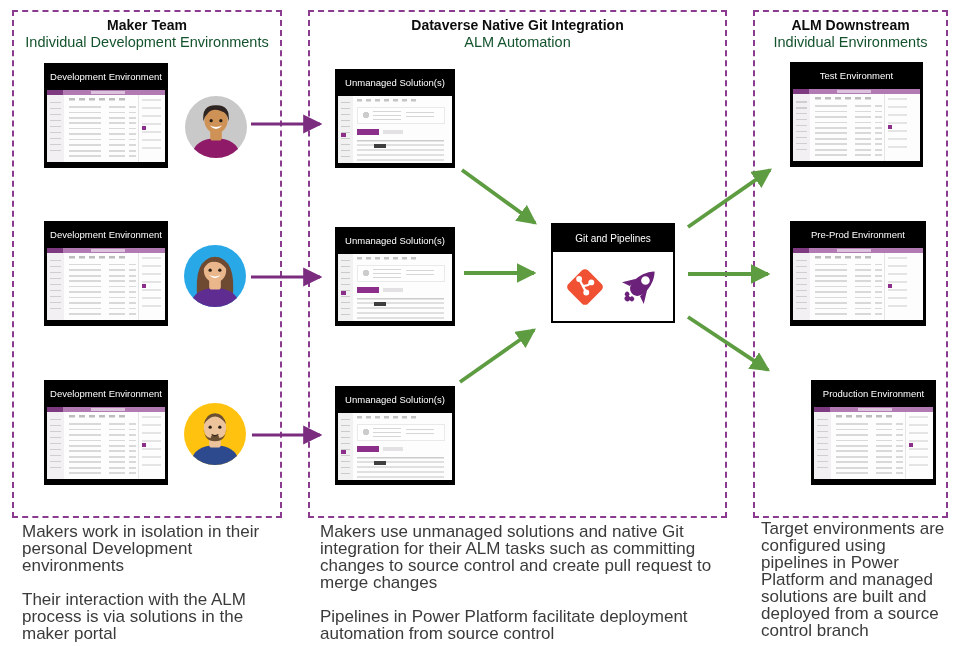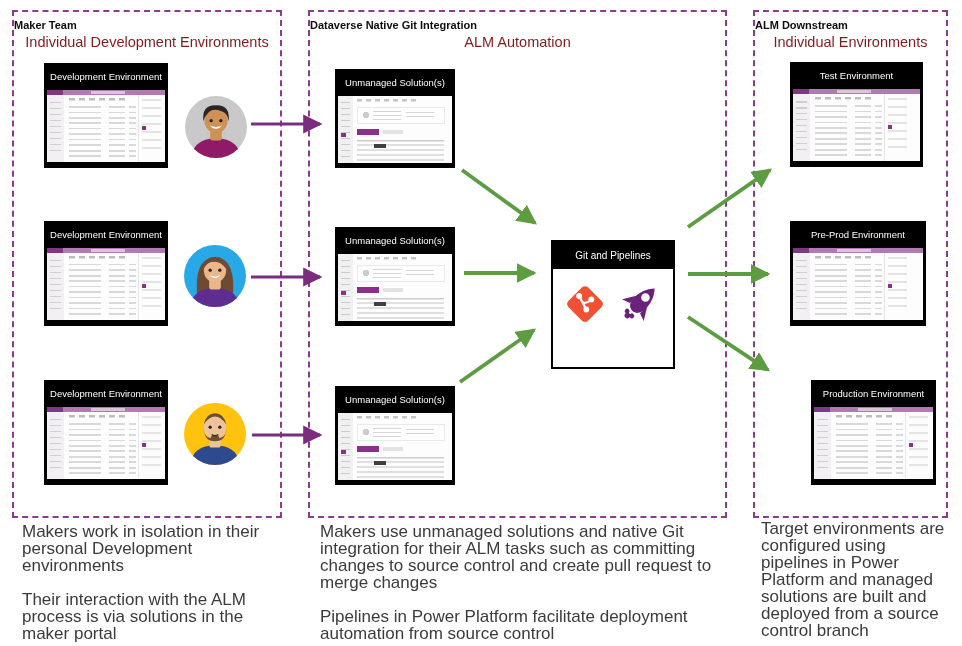--- a/index.html
+++ b/index.html
@@ -14,22 +14,22 @@
   html,body{background:#fff;}
   .canvas{
     position:relative;width:962px;height:646px;background:#fff;overflow:hidden;
     font-family:"Liberation Sans","DejaVu Sans",sans-serif;color:#1a1a1a;
   }
   
   .panel{position:absolute;border:2px dashed var(--dashed-border);background:transparent;}
   .panel-left{left:12px;top:10px;width:270px;height:508px;}
   .panel-mid{left:308px;top:10px;width:419px;height:508px;}
   .panel-right{left:753px;top:10px;width:195px;height:508px;}
-  .panel-title{font-size:11px;font-weight:700;color:#0d0d0d;text-align:left;margin-top:4px;line-height:18px;}
-  .panel-subtitle{font-size:14.5px;font-weight:400;color:#7f1d1d;text-align:center;line-height:17px;}
+  .panel-title{font-size:14px;font-weight:700;color:#0d0d0d;text-align:center;margin-top:4px;line-height:18px;}
+  .panel-subtitle{font-size:14.5px;font-weight:400;color:#14532d;text-align:center;line-height:17px;}
   
   .env-box{position:absolute;background:#000;padding:0 3px 3px;}
   .env-box .env-title{display:block;color:#fff;text-align:center;font-size:9.5px;line-height:27px;height:27px;white-space:nowrap;overflow:hidden;}
   .shot{position:relative;height:72px;background-color:#fdfdfd;overflow:hidden;}
   
   .shot-tables{
     background-image:
       linear-gradient(#dcc3dc,#dcc3dc),
       linear-gradient(#7d3a80,#7d3a80),
       linear-gradient(#b27ab2,#b27ab2),
@@ -62,21 +62,21 @@
       linear-gradient(var(--screenshot-accent),var(--screenshot-accent)),
       linear-gradient(#e3e1e3,#e3e1e3),
       linear-gradient(#3f3f3f,#3f3f3f),
       linear-gradient(#cccccc,#cccccc),
       repeating-linear-gradient(180deg,#e0e0e0 0 1.5px,rgba(0,0,0,0) 1.5px 5px);
     background-position:3px 37px,3px 6px,0 0,19px 3px,24px 15px,35px 15px,68px 16px,20px 12px,19px 11px,19px 33px,45px 34px,36px 48px,19px 44px,19px 48px;
     background-size:5px 4px,9px calc(100% - 12px),15px 100%,60px 2.5px,8px 8px,28px 9px,28px 8px,calc(100% - 28px) 15px,calc(100% - 26px) 17px,22px 6px,20px 4px,12px 4px,calc(100% - 27px) 1.5px,calc(100% - 27px) calc(100% - 50px);
     background-repeat:no-repeat;
   }
   
-  .git-box{position:absolute;left:551px;top:240px;width:124px;height:129px;background:#fff;border:2px solid #000;}
+  .git-box{position:absolute;left:551px;top:223px;width:124px;height:100px;background:#fff;border:2px solid #000;}
   .git-title{display:block;background:#000;color:#fff;font-size:10px;text-align:center;line-height:27px;height:27px;white-space:nowrap;}
   .git-body{display:flex;align-items:center;justify-content:center;gap:9px;height:69px;}
   .git-body svg{display:block;}
   
   .avatar{position:absolute;width:62px;height:62px;border-radius:50%;overflow:hidden;}
   .avatar svg{display:block;width:100%;height:100%;}
   
   .arrows{position:absolute;left:0;top:0;pointer-events:none;}
   .arrow-p{stroke:var(--purple-arrow);stroke-width:3.2;}
   .arrow-g{stroke:var(--green-arrow);stroke-width:3.8;}

